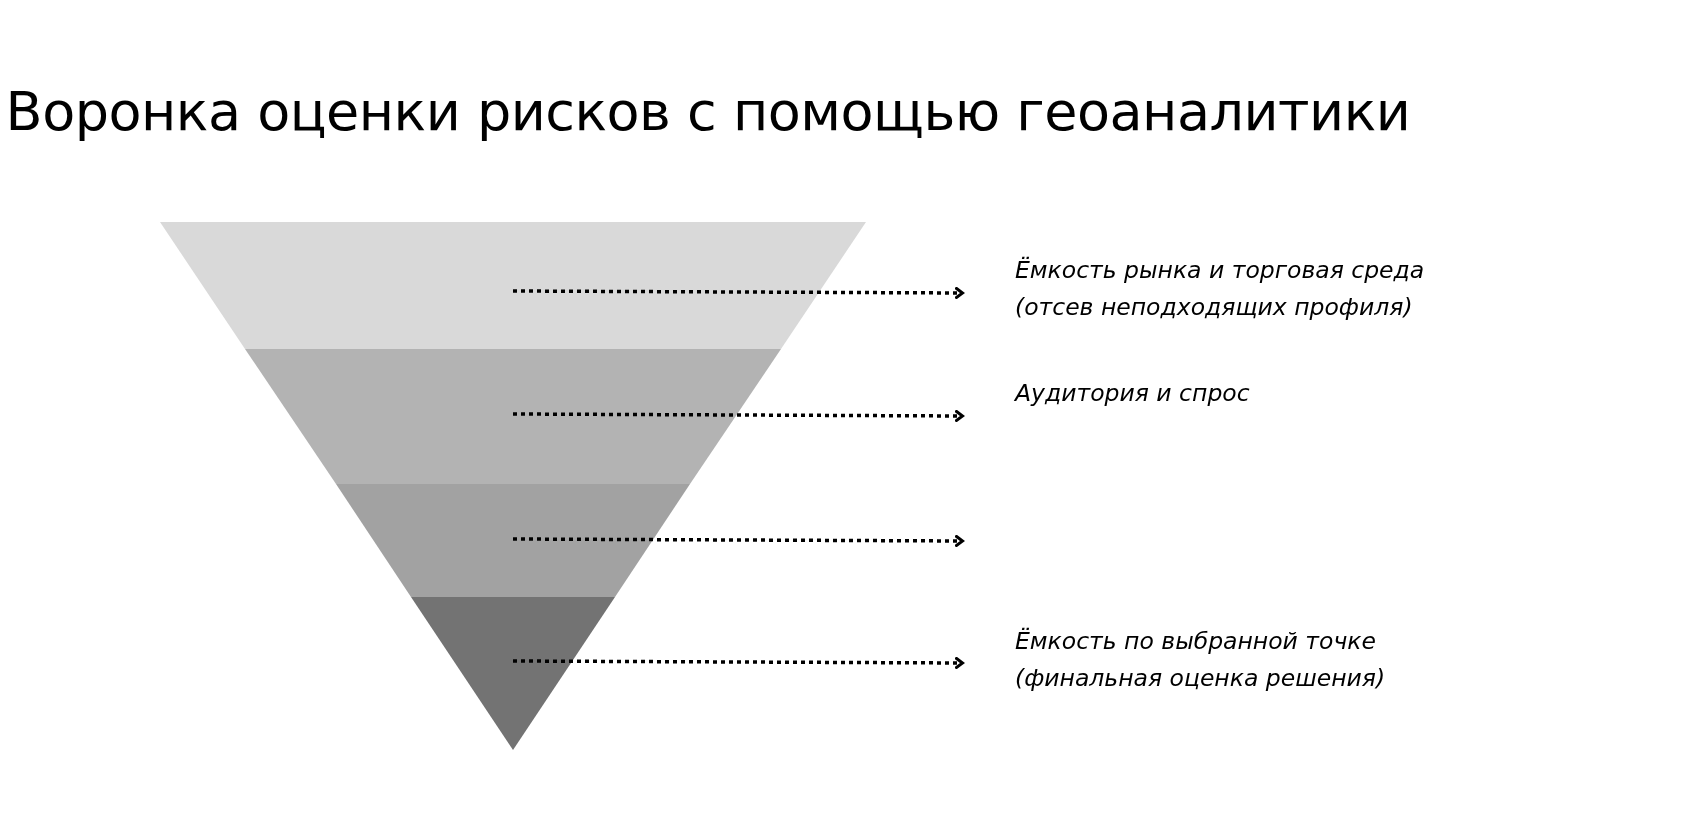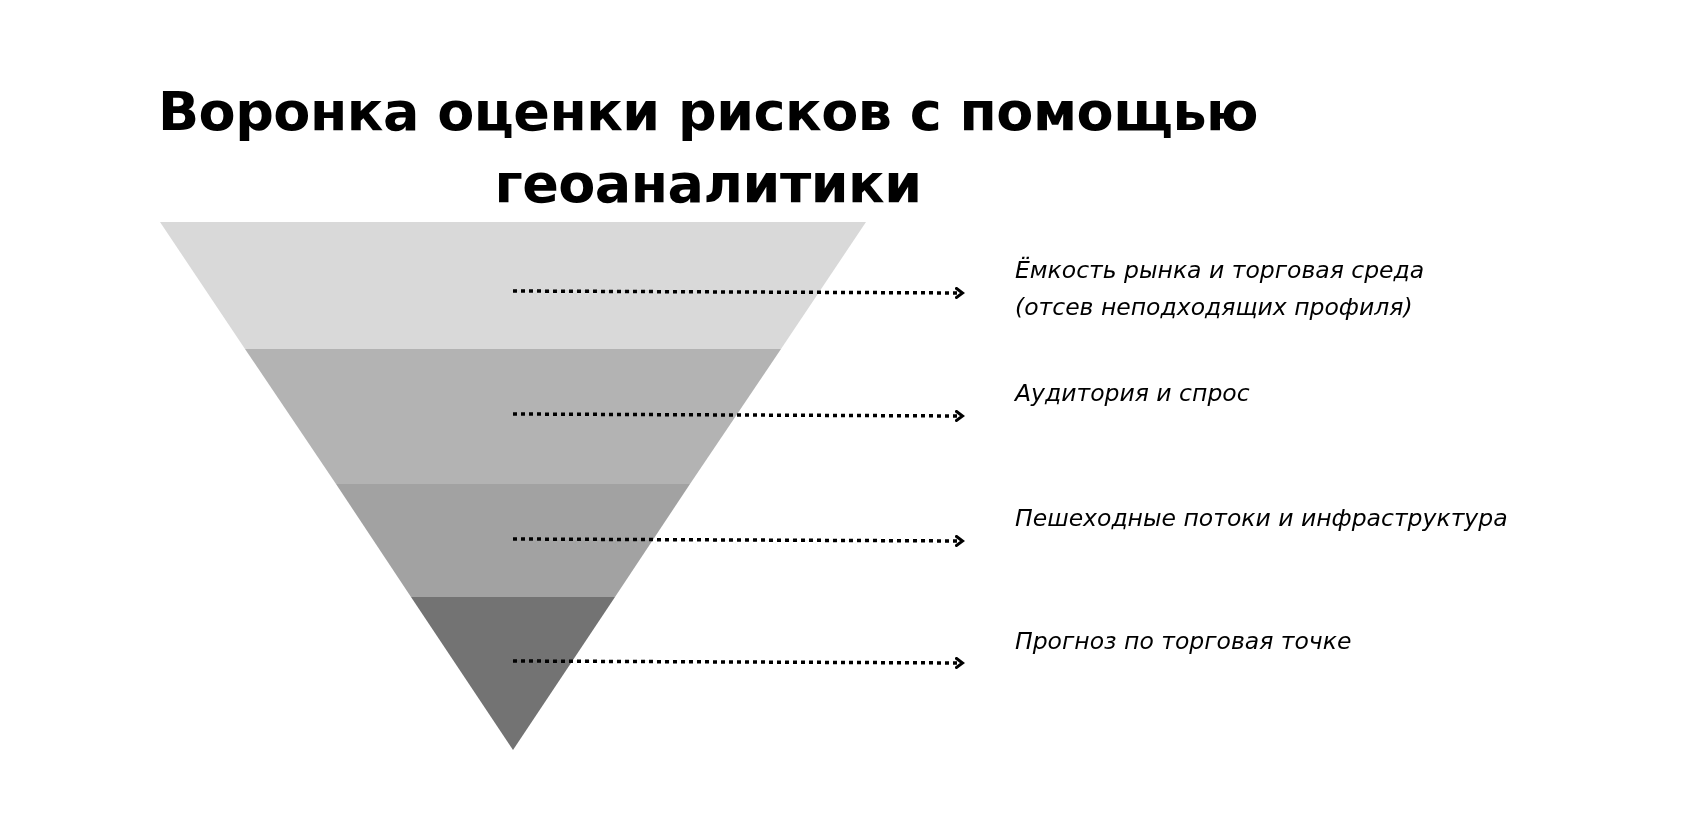--- a/index.html
+++ b/index.html
@@ -15,21 +15,21 @@
       font-family: "DejaVu Sans", "Liberation Sans", sans-serif;
       color: #000000;
     }
     .title {
       position: absolute;
       left: 0;
       top: 76px;
       width: 1416px;
       text-align: center;
       font-size: 54px;
-      font-weight: bold;
+      font-weight: normal;
       letter-spacing: -0.5px;
       line-height: 72px;
       margin: 0;
     }
     .diagram {
       position: absolute;
       left: 0;
       top: 0;
       width: 1700px;
       height: 828px;
@@ -68,17 +68,17 @@
 </svg>
 
 <div class="label" style="top:252px;">
   <span>Ёмкость рынка и торговая среда</span>
   <span>(отсев неподходящих профиля)</span>
 </div>
 <div class="label" style="top:375px;">
   <span>Аудитория и спрос</span>
 </div>
 <div class="label" style="top:500px;">
-  <span>Пешеходные потоки и инфраструктура</span>
 </div>
 <div class="label" style="top:623px;">
-  <span>Прогноз по торговая точке</span>
+  <span>Ёмкость по выбранной точке</span>
+  <span>(финальная оценка решения)</span>
 </div>
 
 </body></html>

